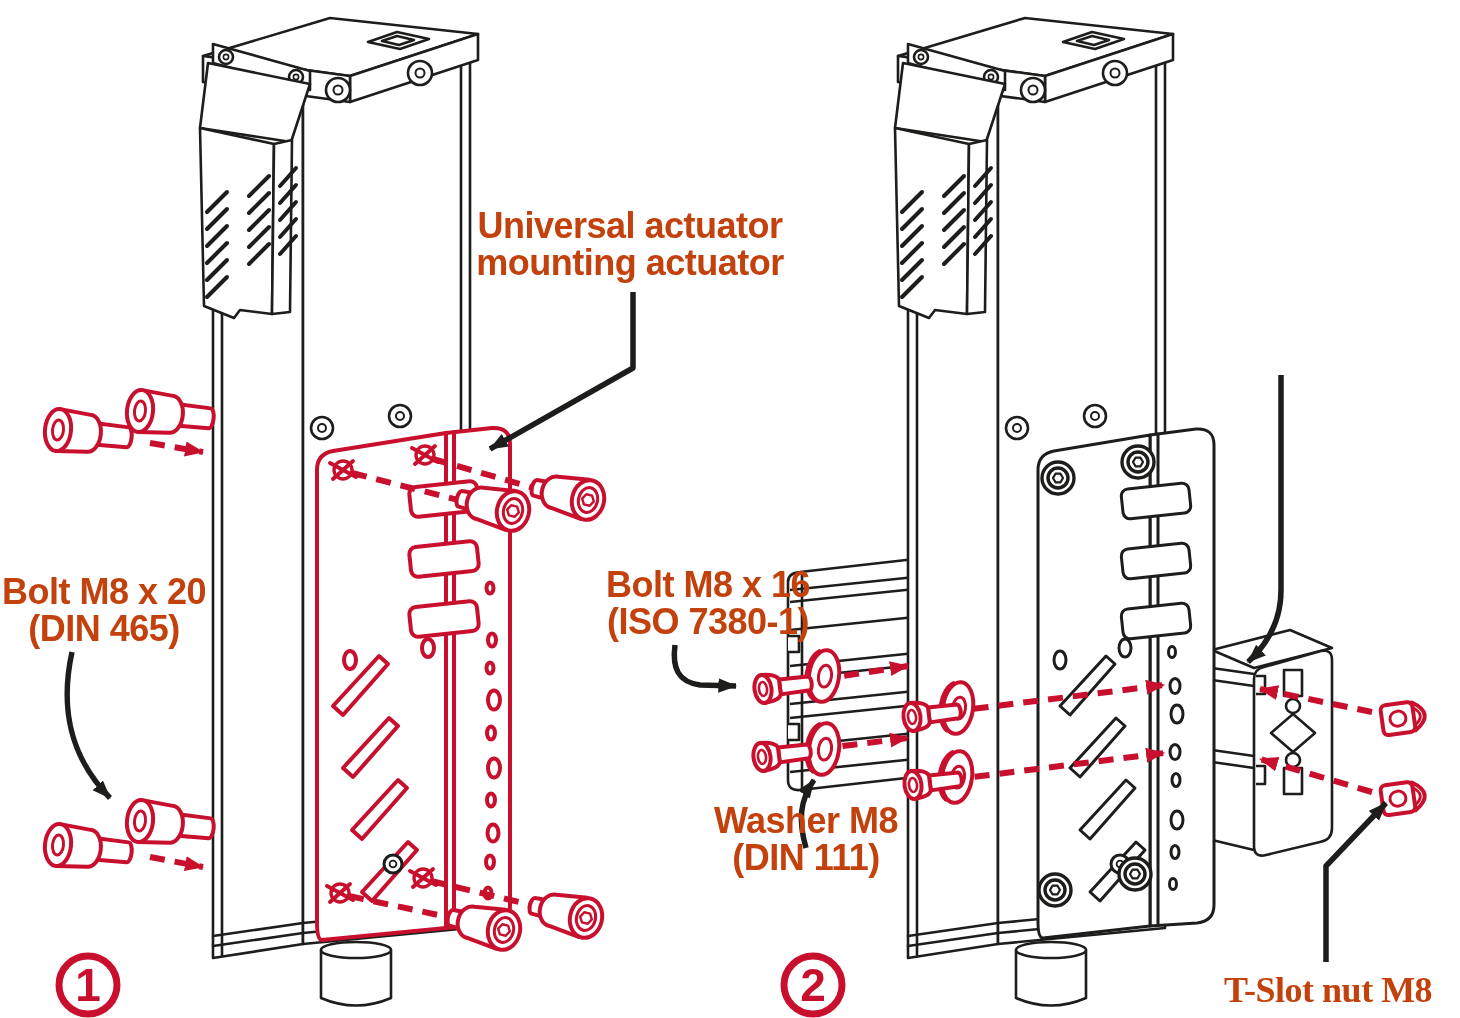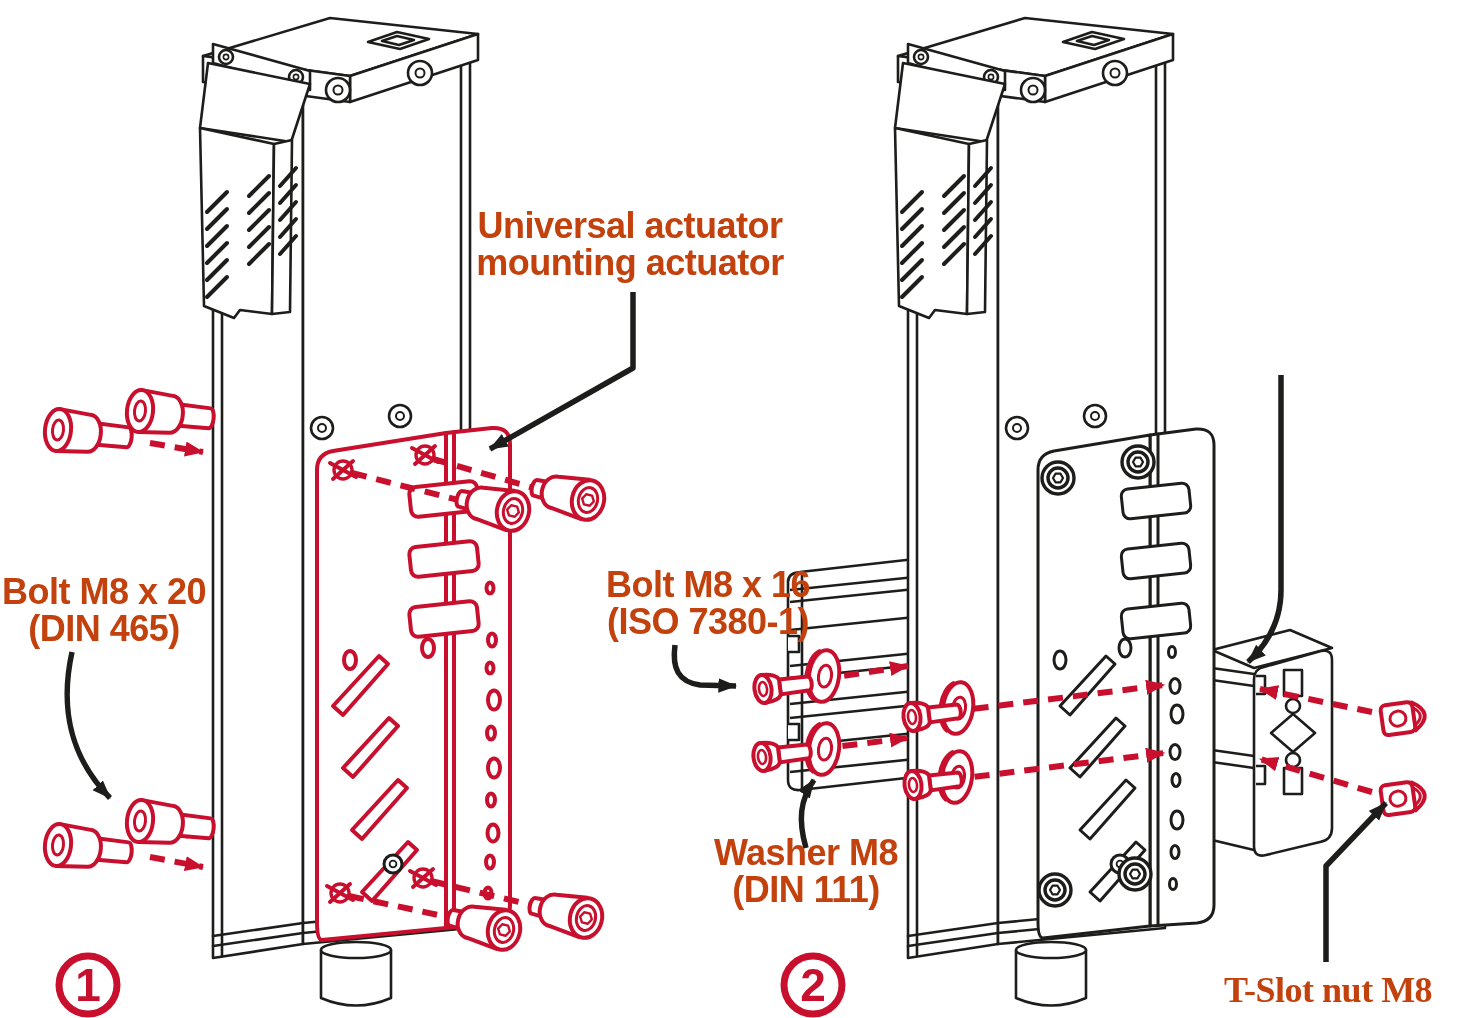--- a/index.html
+++ b/index.html
@@ -318,21 +318,21 @@
 <div class="lbl" style="left:104px;top:573px;">
   <span>Bolt M8 x 20</span>
   <span>(DIN 465)</span>
 </div>
 
 <div class="lbl" style="left:679px;top:566px;margin-left:29px;">
   <span>Bolt M8 x 16</span>
   <span>(ISO 7380-1)</span>
 </div>
 
-<div class="lbl" style="left:806px;top:834px;">
+<div class="lbl" style="left:806px;top:802px;">
   <span>Washer M8</span>
   <span>(DIN 111)</span>
 </div>
 
 
 <div class="lbl" style="left:1328px;top:972px;font-family:Liberation Serif, serif;">
   <span>T-Slot nut M8</span>
 </div>
 
 </div>

